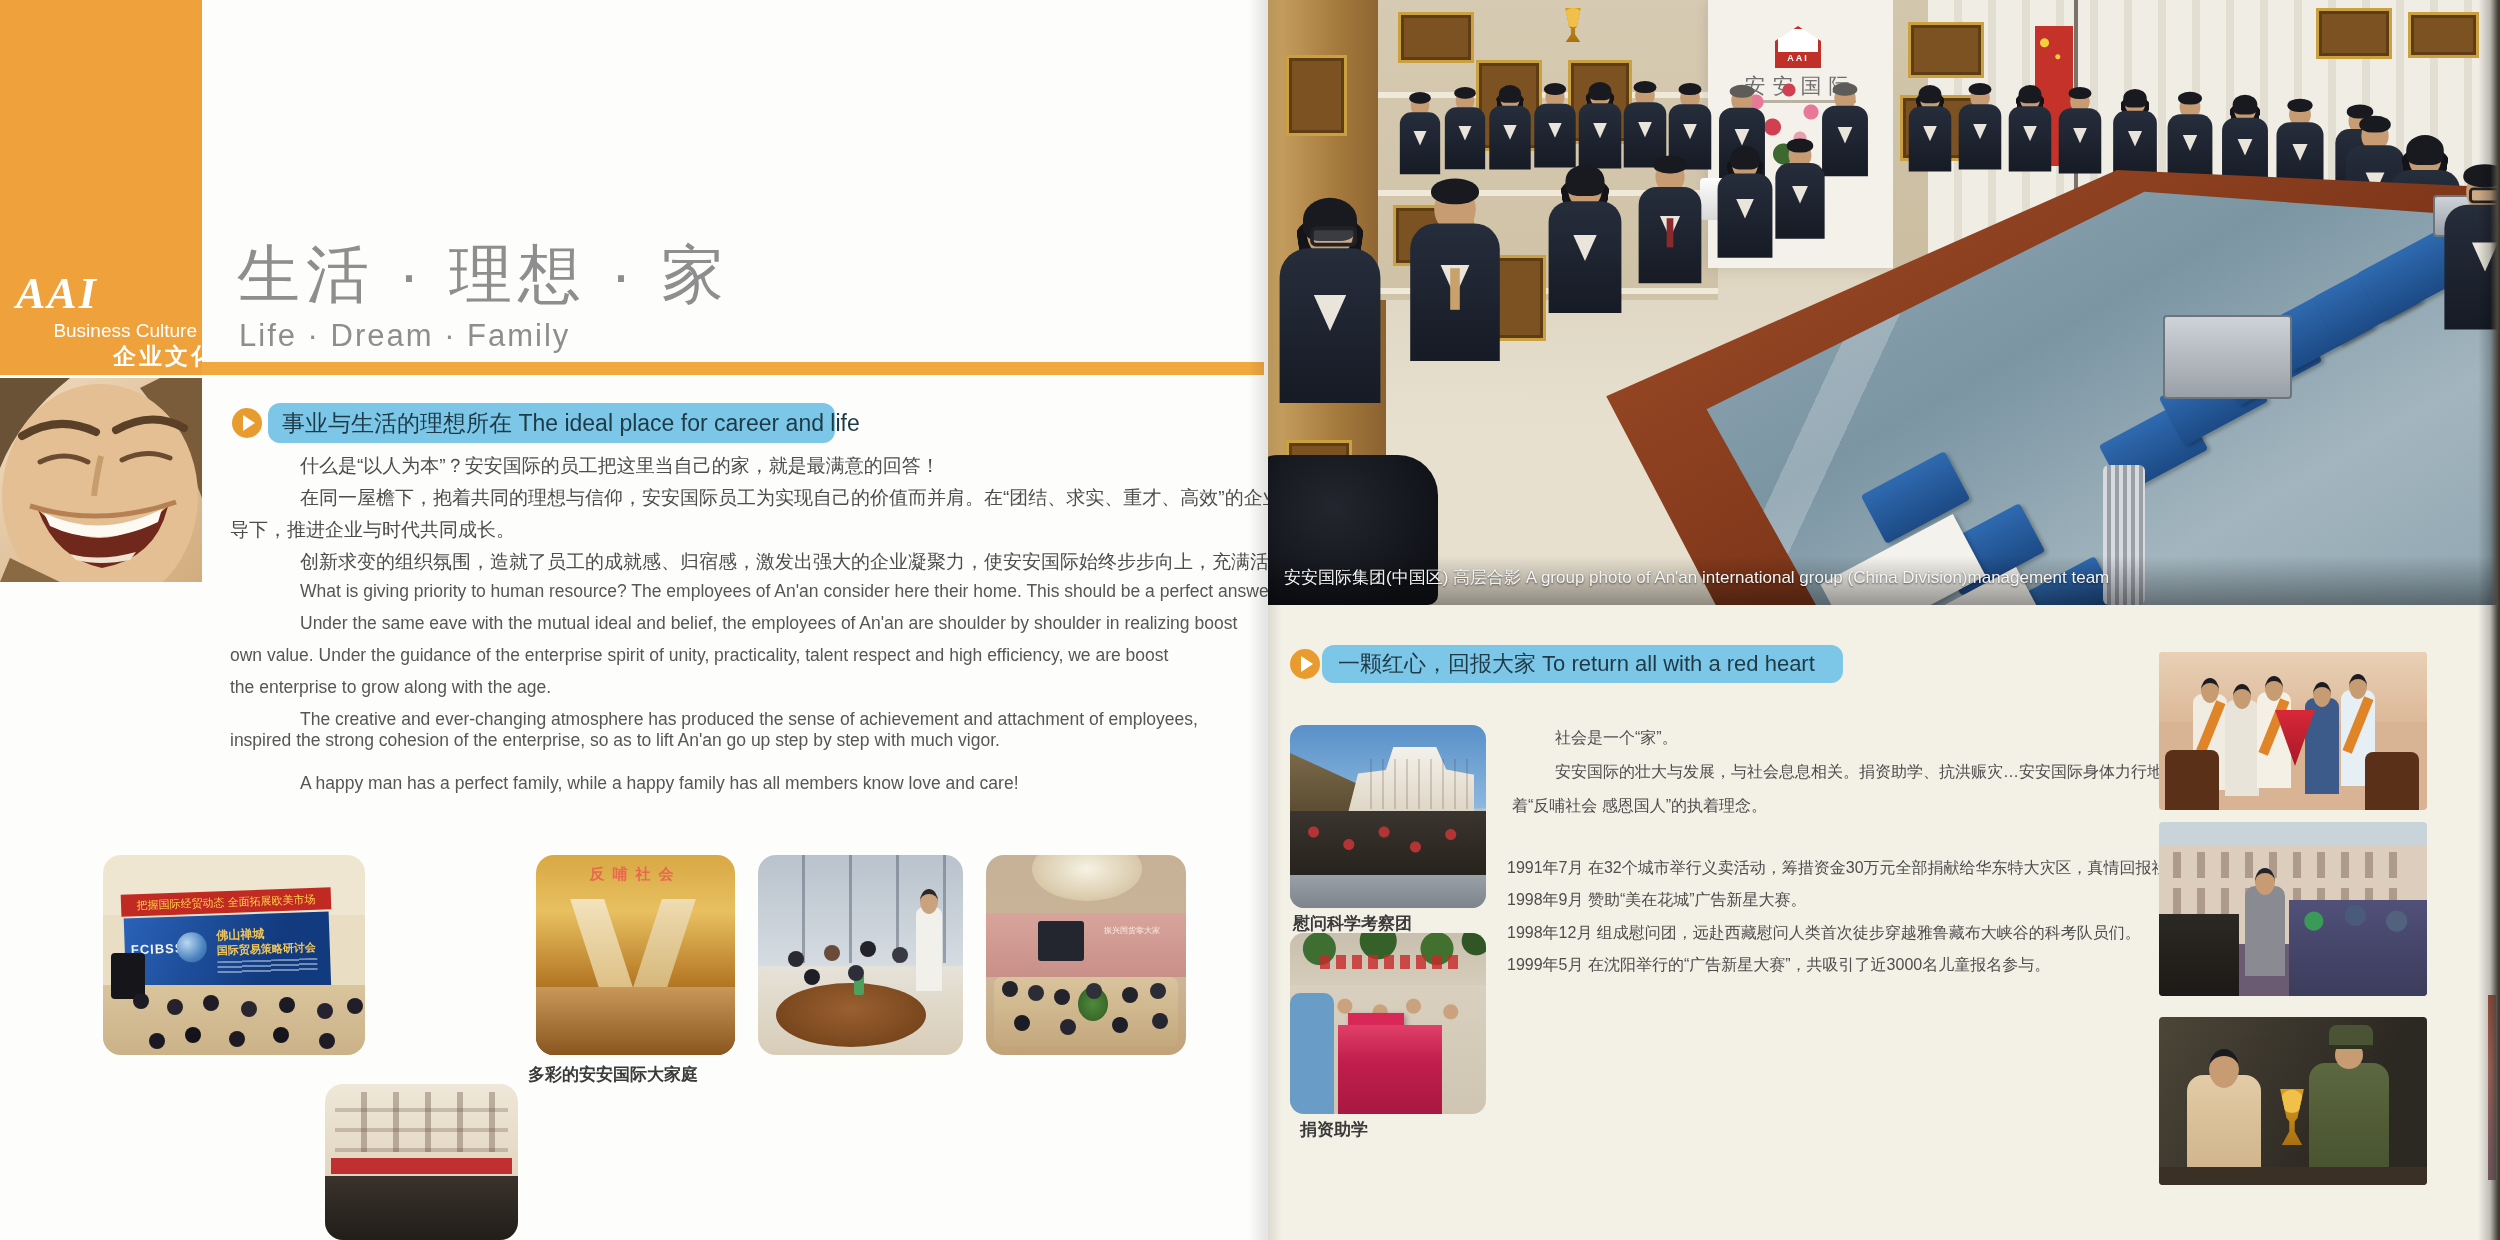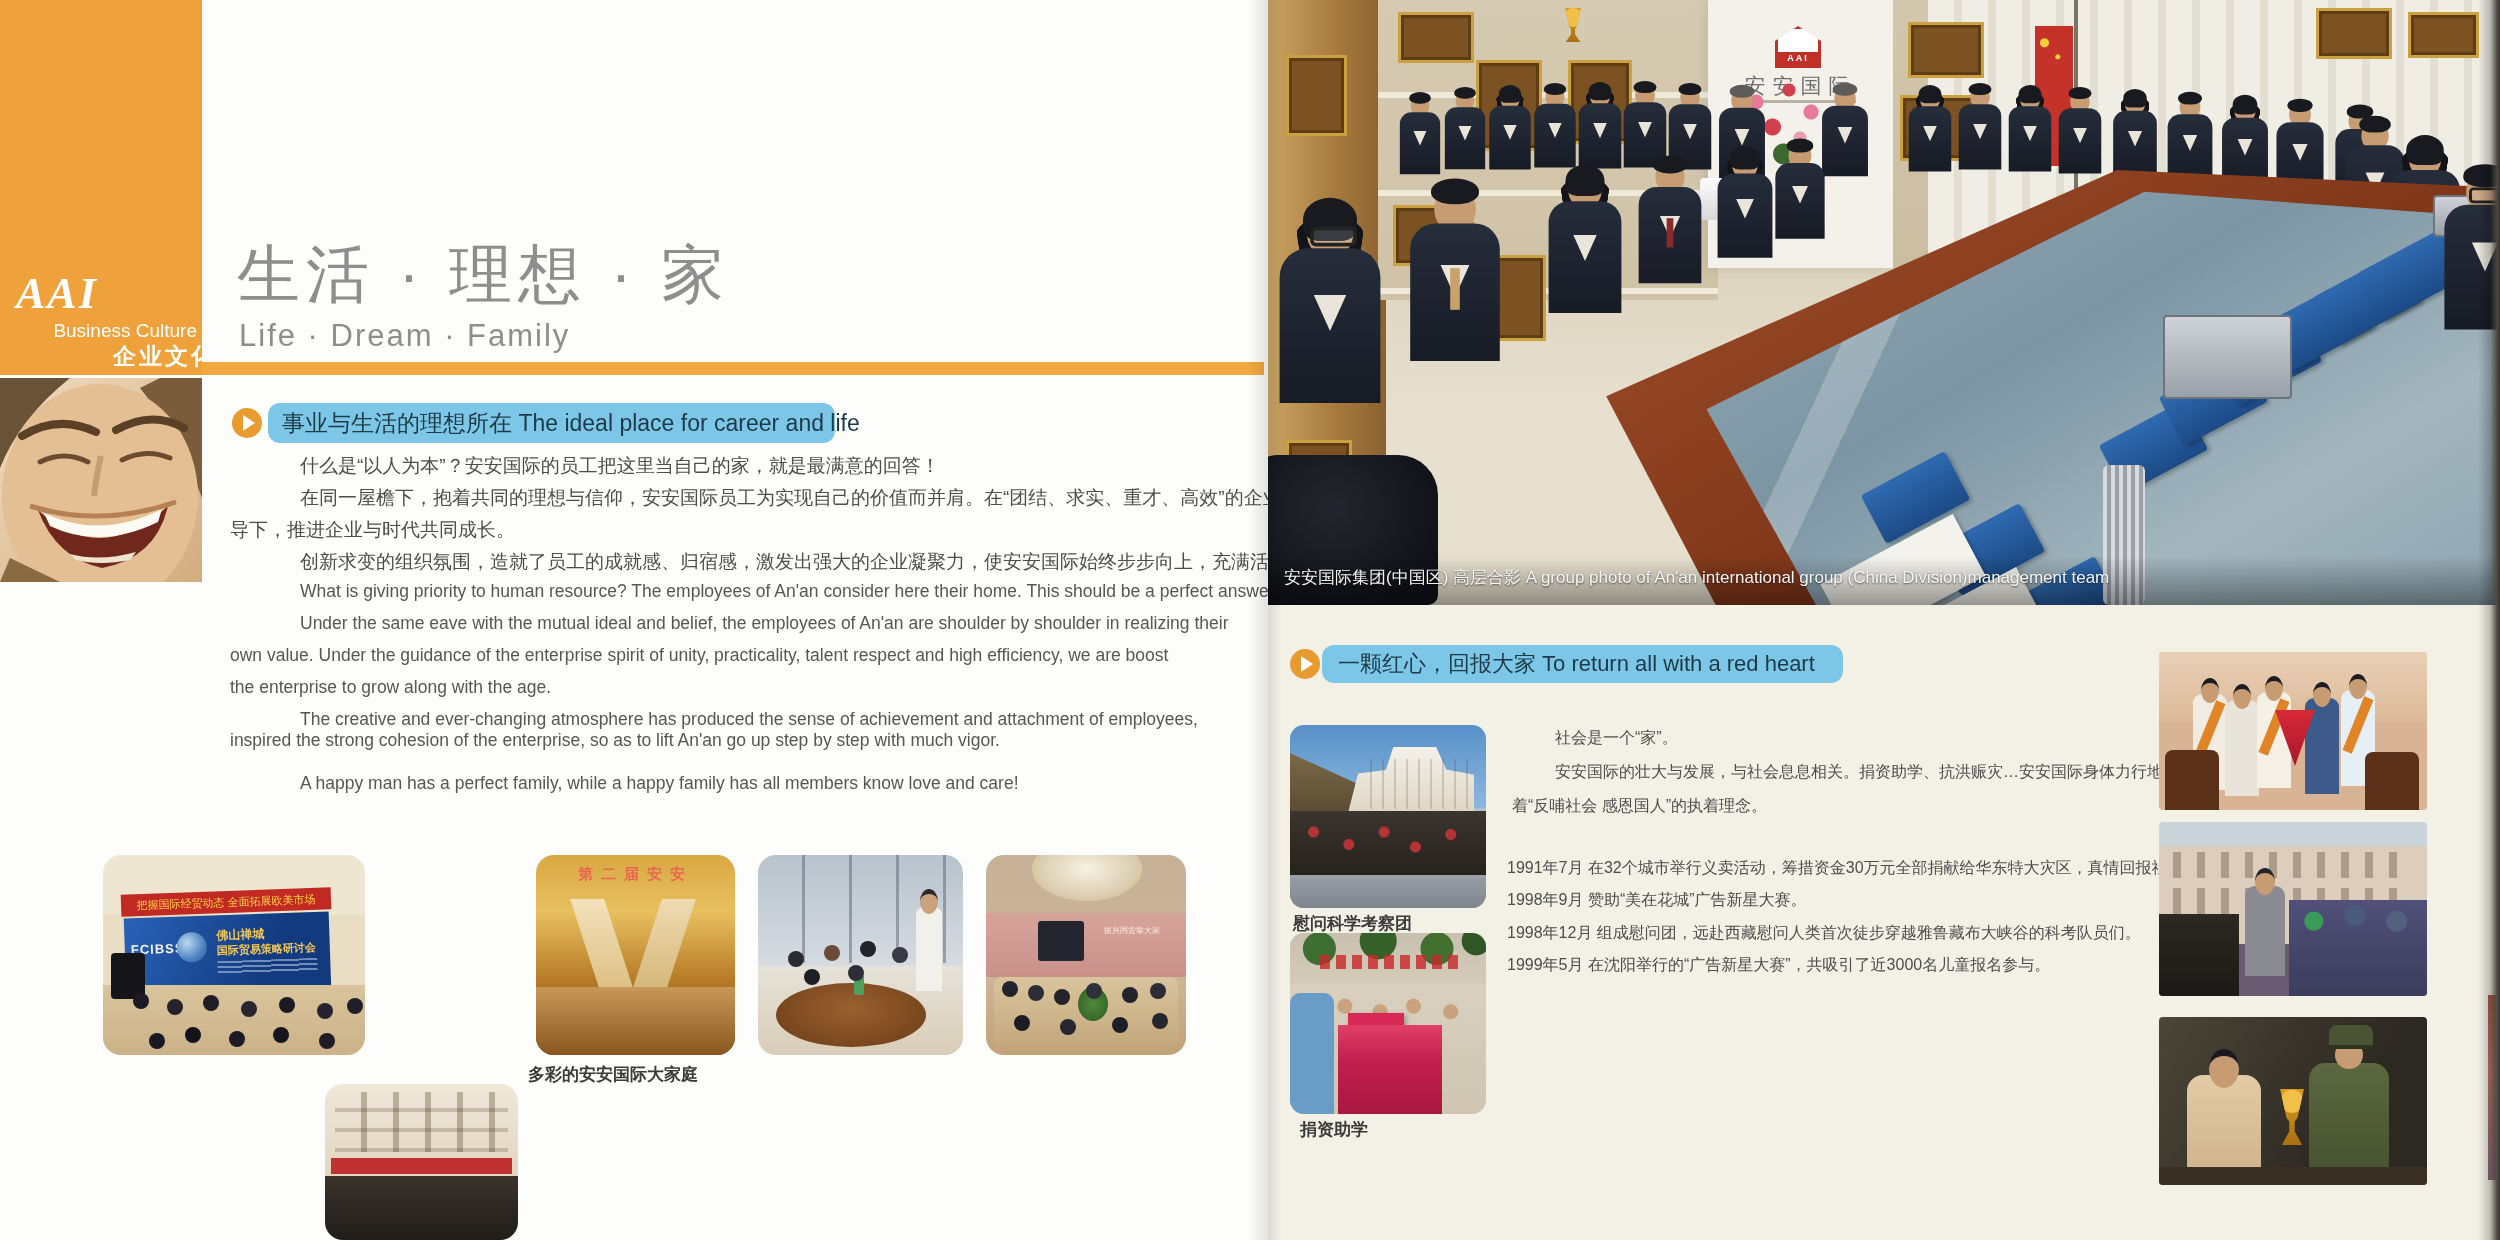--- a/index.html
+++ b/index.html
@@ -238,21 +238,21 @@
   <div class="abs play" style="left:232px;top:408px;">
       <span class="tri" style="position:absolute;"></span>
     </div>
   <div class="abs hl hl1">事业与生活的理想所在 The ideal place for career and life</div>
 
   <div class="abs bl cn ind" style="top:453px">什么是“以人为本”？安安国际的员工把这里当自己的家，就是最满意的回答！</div>
   <div class="abs bl cn ind" style="top:485px">在同一屋檐下，抱着共同的理想与信仰，安安国际员工为实现自己的价值而并肩。在“团结、求实、重才、高效”的企业精神引</div>
   <div class="abs bl cn" style="top:517px">导下，推进企业与时代共同成长。</div>
   <div class="abs bl cn ind" style="top:549px">创新求变的组织氛围，造就了员工的成就感、归宿感，激发出强大的企业凝聚力，使安安国际始终步步向上，充满活力！</div>
   <div class="abs bl en ind" style="top:581px">What is giving priority to human resource? The employees of An'an consider here their home. This should be a perfect answer!</div>
-  <div class="abs bl en ind" style="top:613px">Under the same eave with the mutual ideal and belief, the employees of An'an are shoulder by shoulder in realizing their</div>
+  <div class="abs bl en ind" style="top:613px">Under the same eave with the mutual ideal and belief, the employees of An'an are shoulder by shoulder in realizing boost</div>
   <div class="abs bl en" style="top:645px">own value. Under the guidance of the enterprise spirit of unity, practicality, talent respect and high efficiency, we are boost</div>
   <div class="abs bl en" style="top:677px">the enterprise to grow along with the age.</div>
   <div class="abs bl en ind" style="top:709px">The creative and ever-changing atmosphere has produced the sense of achievement and attachment of employees,</div>
   <div class="abs bl en" style="top:730px">inspired the strong cohesion of the enterprise, so as to lift An'an go up step by step with much vigor.</div>
   <div class="abs bl en ind" style="top:773px">A happy man has a perfect family, while a happy family has all members know love and care!</div>
 
   <div class="abs ph phA">
     <div class="in banner">把握国际经贸动态 全面拓展欧美市场</div>
     <div class="in board">
       <span class="in fcibss">FCIBSS</span>
@@ -260,21 +260,21 @@
       <span class="in b1">佛山禅城</span>
       <span class="in b2">国际贸易策略研讨会</span>
       <span class="in b3"></span>
     </div>
     <div class="in floor"></div>
     <div class="in cam"></div>
     <div class="in dots" style="left:30px;top:138px;background:#1c1a22;box-shadow:34px 6px #26222c,70px 2px #201c26,108px 8px #2a2630,146px 4px #1c1a22,184px 10px #262230,214px 5px #201e28,52px 34px #14121a,96px 38px #1e1a24,140px 34px #16141c,186px 40px #201c26,16px 40px #1a1822;"></div>
   </div>
 
   <div class="abs ph phB">
-    <div class="in txt">第二届安安</div>
+    <div class="in txt">反哺社会</div>
     <div class="in archL"></div>
     <div class="in archR"></div>
     <div class="in row"></div>
   </div>
 
   <div class="abs ph phC">
     <div class="in mull"></div>
     <div class="in tbl"></div>
     <div class="in man"></div>
     <div class="in manh"></div>

